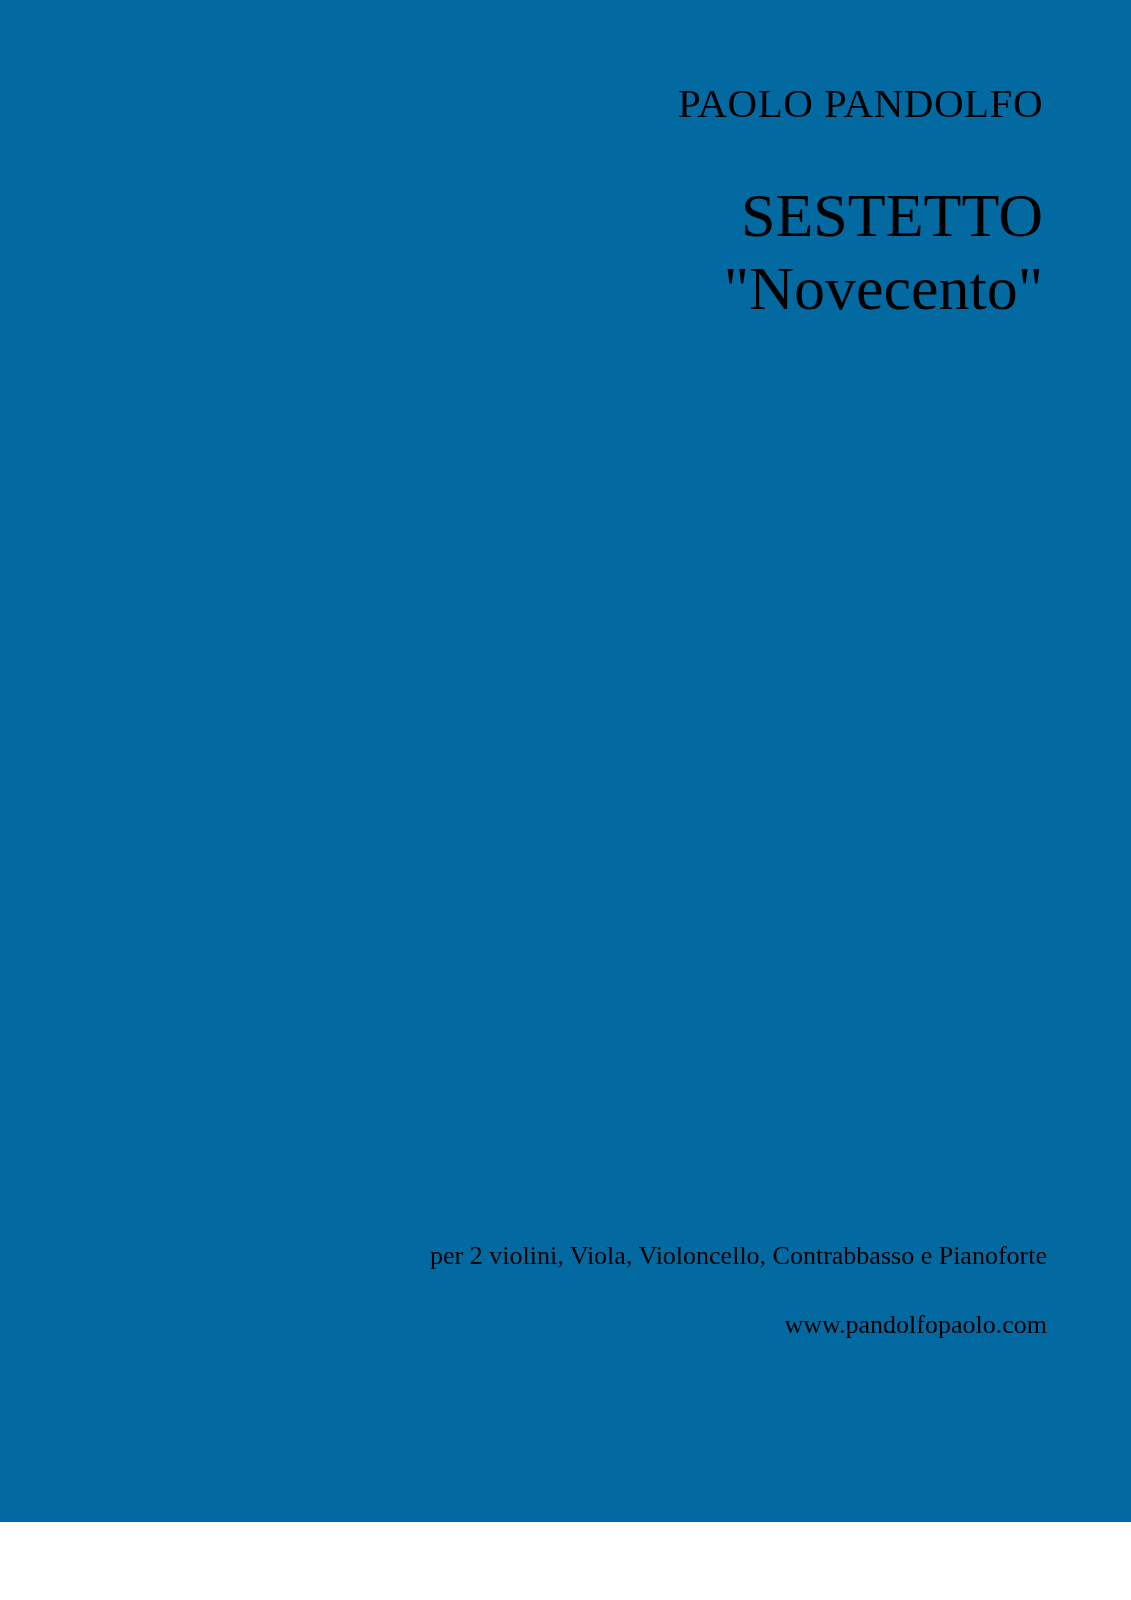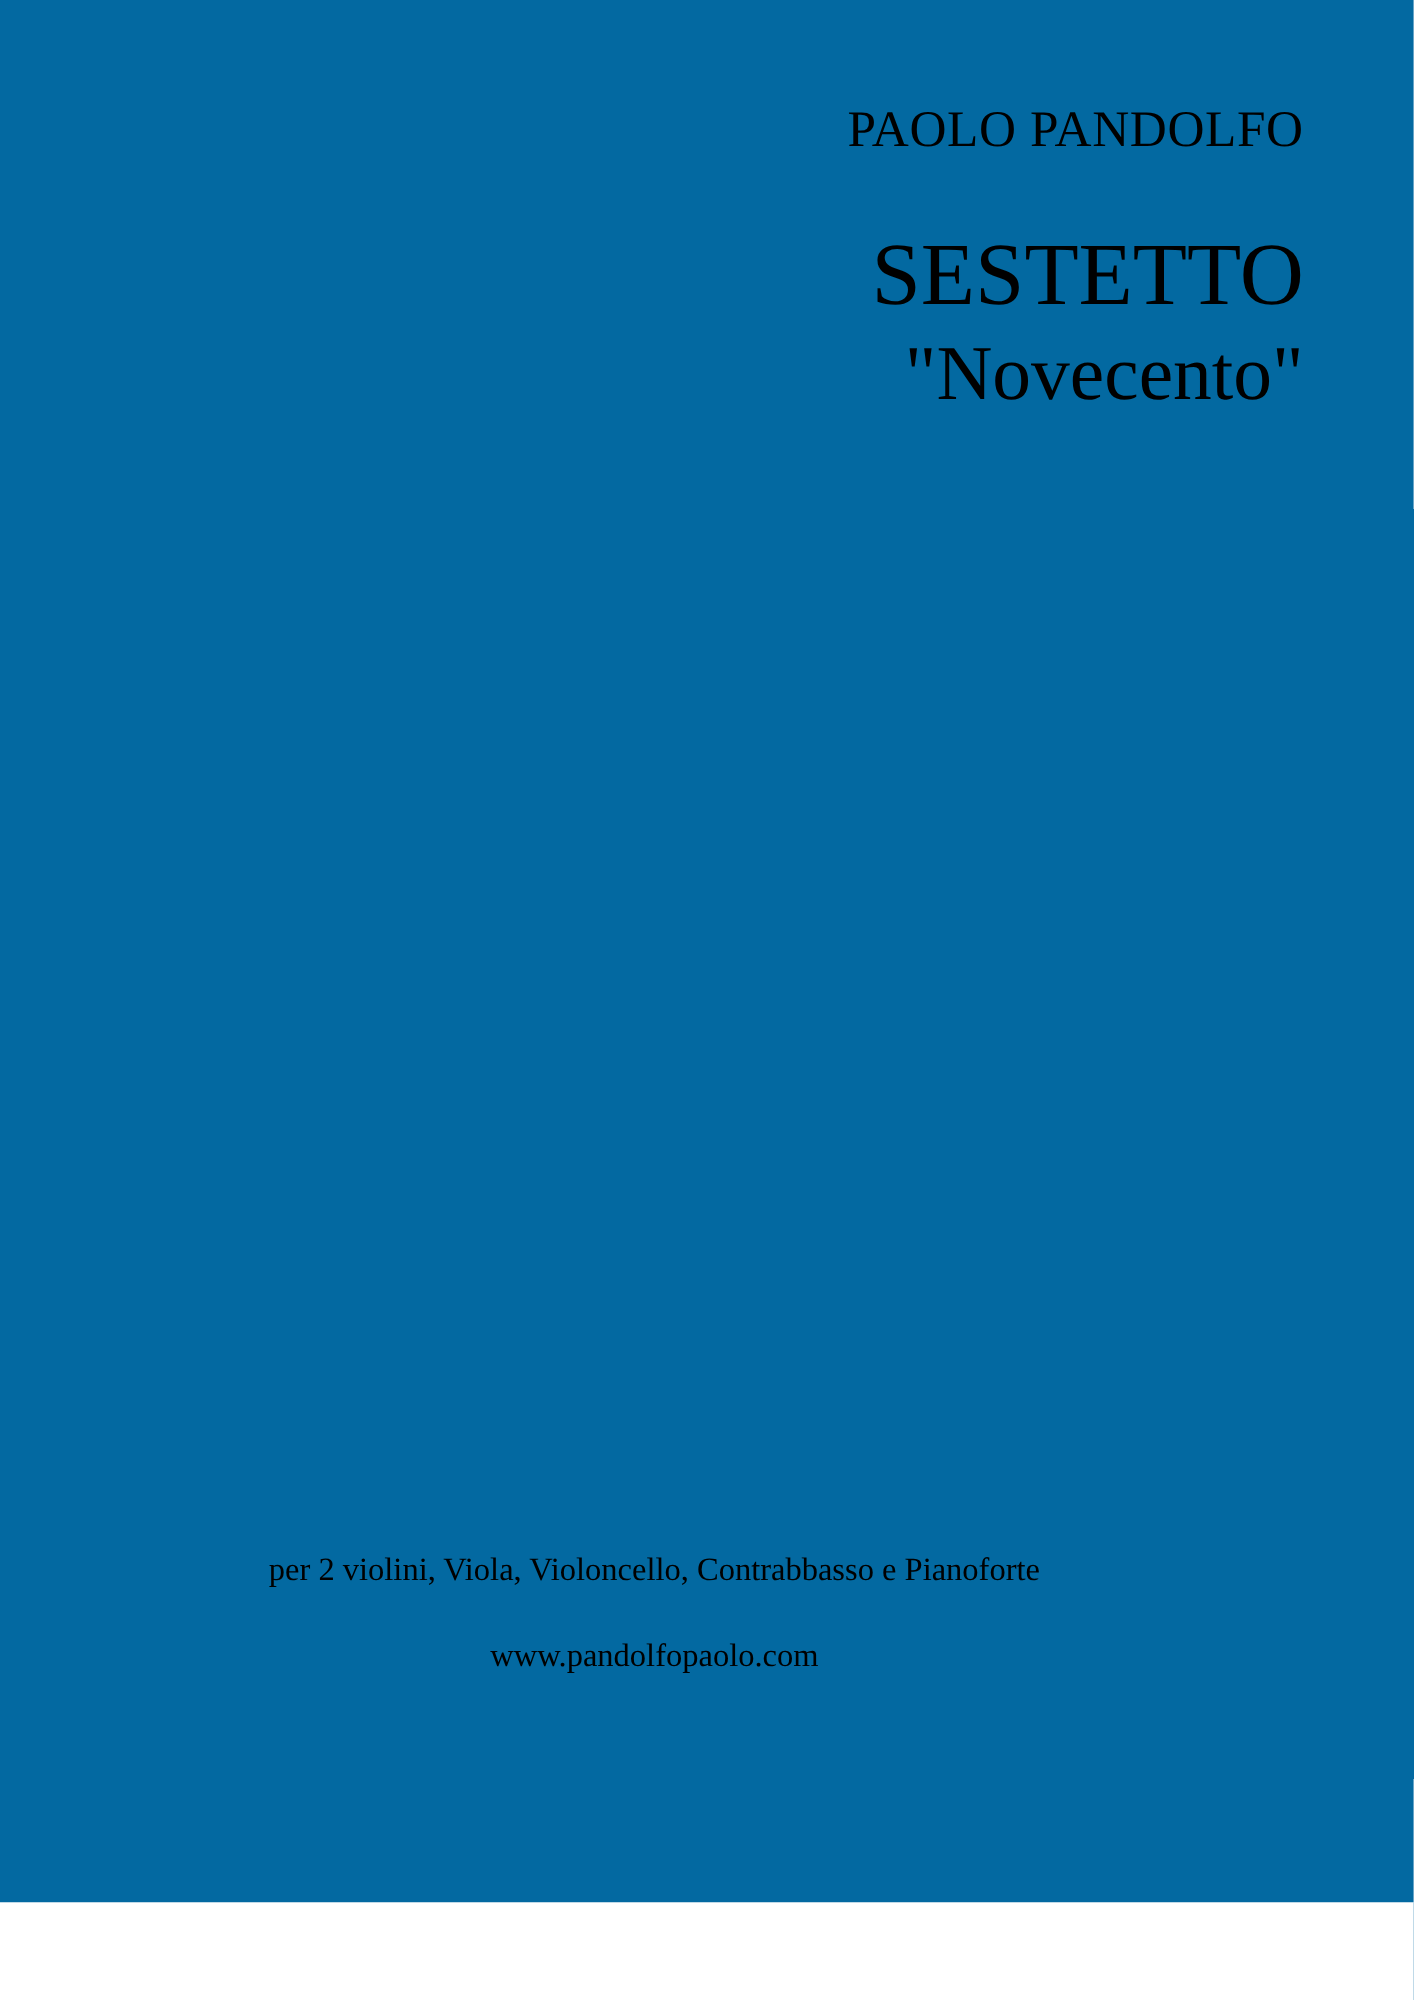--- a/index.html
+++ b/index.html
@@ -27,40 +27,40 @@
     box-sizing: border-box;
     text-align: right;
   }
   .composer {
     font-size: 41px;
     letter-spacing: 0.5px;
     line-height: 1.15;
     white-space: nowrap;
   }
   .work-title {
-    font-size: 71px;
+    font-size: 62px;
     line-height: 1.18;
     margin-top: 52px;
     white-space: nowrap;
     padding-left: 24px;
   }
   .work-subtitle {
     font-size: 62px;
     line-height: 1.12;
     margin-top: 2px;
     white-space: nowrap;
   }
   .footer-block {
     position: absolute;
     top: 1240px;
     left: 0;
     width: 1131px;
     padding-right: 84px;
     box-sizing: border-box;
-    text-align: center;
+    text-align: right;
   }
   .instrumentation {
     font-size: 26px;
     line-height: 1.2;
     white-space: nowrap;
   }
   .website {
     font-size: 26px;
     line-height: 1.2;
     margin-top: 38px;

